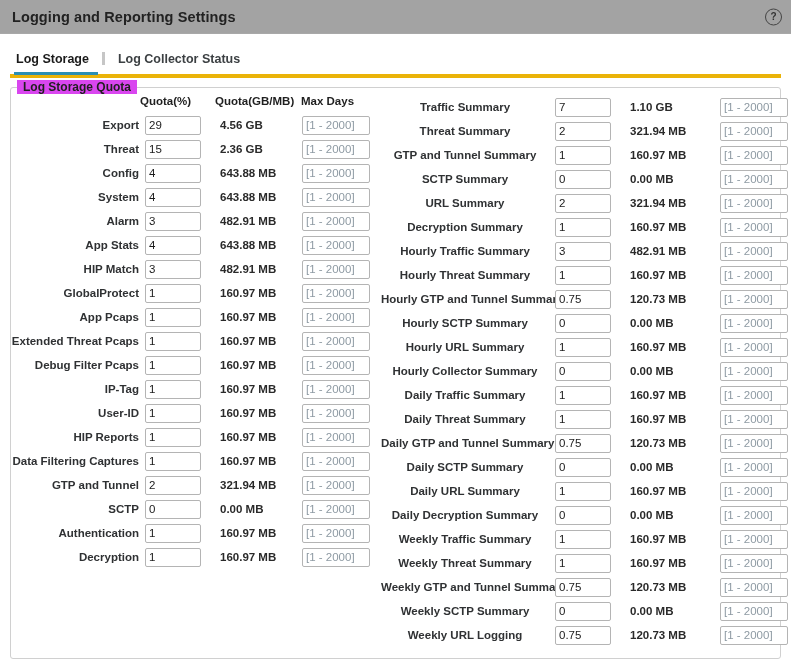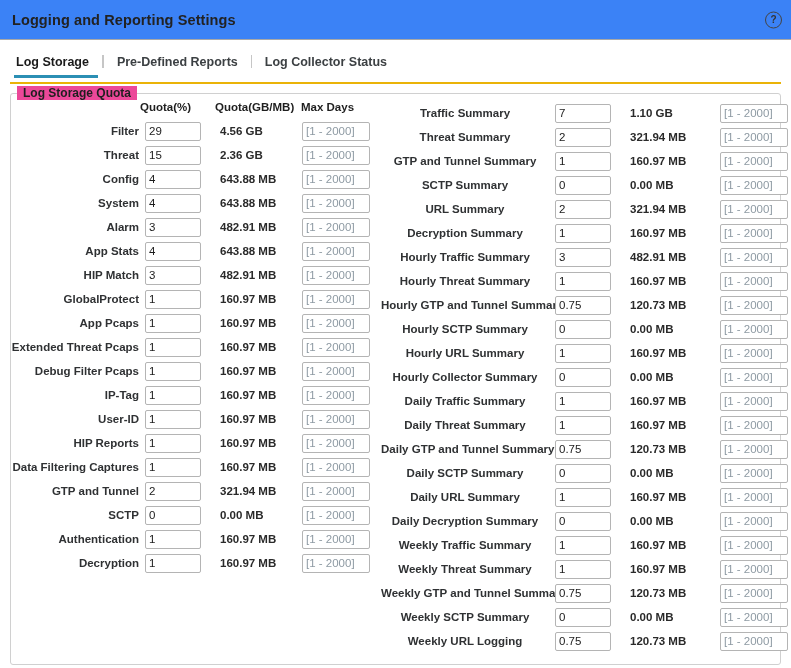--- a/index.html
+++ b/index.html
@@ -13,22 +13,22 @@
     overflow: hidden;
     background: #ffffff;
     font-family: "Liberation Sans", sans-serif;
     color: #333333;
     -webkit-font-smoothing: antialiased;
   }
 
   
   .dialog-header {
     position: relative;
-    height: 40px;
-    background: #3b82f6;
+    height: 34px;
+    background: #a3a3a3;
     border-bottom: 1px solid #a8a8a8;
     display: flex;
     align-items: center;
     box-sizing: border-box;
   }
   .dialog-title {
     font-size: 14.5px;
     font-weight: bold;
     color: #222222;
     padding-left: 12px;
@@ -50,23 +50,23 @@
     text-align: center;
     cursor: pointer;
     user-select: none;
   }
 
   
   .tabstrip {
     position: relative;
     height: 34px;
     margin: 10px 10px 0 10px;
-    border-bottom: 2px solid #eab308;
+    border-bottom: 4px solid #eab308;
     display: flex;
-    align-items: center;
+    align-items: flex-end;
     box-sizing: border-box;
   }
   .tab {
     position: relative;
     font-size: 12.5px;
     font-weight: bold;
     color: #3c4043;
     padding: 0 13px 8px 13px;
     cursor: pointer;
     white-space: nowrap;
@@ -97,21 +97,21 @@
     margin: 9px 10px 0 10px;
     border: 1px solid #d0d0d0;
     border-radius: 3px;
     height: 572px;
     box-sizing: border-box;
   }
   .panel-legend {
     position: absolute;
     top: -8px;
     left: 6px;
-    background: #ec4899;
+    background: #d946ef;
     padding: 0 6px;
     font-size: 12px;
     font-weight: bold;
     color: #1f1f1f;
     white-space: nowrap;
   }
 
   .columns {
     display: flex;
     padding-top: 7px;
@@ -204,40 +204,39 @@
 
 <div class="dialog-header">
   <div class="dialog-title">Logging and Reporting Settings</div>
   <div class="help-icon">?</div>
 </div>
 
 <div class="tabstrip" id="tabstrip">
     <div class="tab active">Log Storage</div>
     <div class="tab-sep"></div>
     <div class="tab-sep"></div>
-    <div class="tab">Pre-Defined Reports</div>
     <div class="tab-sep"></div>
     <div class="tab">Log Collector Status</div>
   </div>
 
 <div class="panel">
   <div class="panel-legend">Log Storage Quota</div>
 
   <div class="columns">
 
     <div class="col col-left">
       <div class="hdr-row">
         <div class="hdr-spacer"></div>
         <div class="hdr-quota">Quota(%)</div>
         <div class="hdr-size">Quota(GB/MB)</div>
         <div class="hdr-days">Max Days</div>
       </div>
       <div id="left-rows">
           <div class="row">
-            <div class="cell-label">Filter</div>
+            <div class="cell-label">Export</div>
             <div class="cell-input"><input type="text" class="txt" value="29" style=""></div>
             <div class="cell-size">4.56 GB</div>
             <div class="cell-days"><input type="text" class="txt days" placeholder="[1 - 2000]" style=""></div>
           </div>
           <div class="row">
             <div class="cell-label">Threat</div>
             <div class="cell-input"><input type="text" class="txt" value="15" style=""></div>
             <div class="cell-size">2.36 GB</div>
             <div class="cell-days"><input type="text" class="txt days" placeholder="[1 - 2000]" style=""></div>
           </div>

